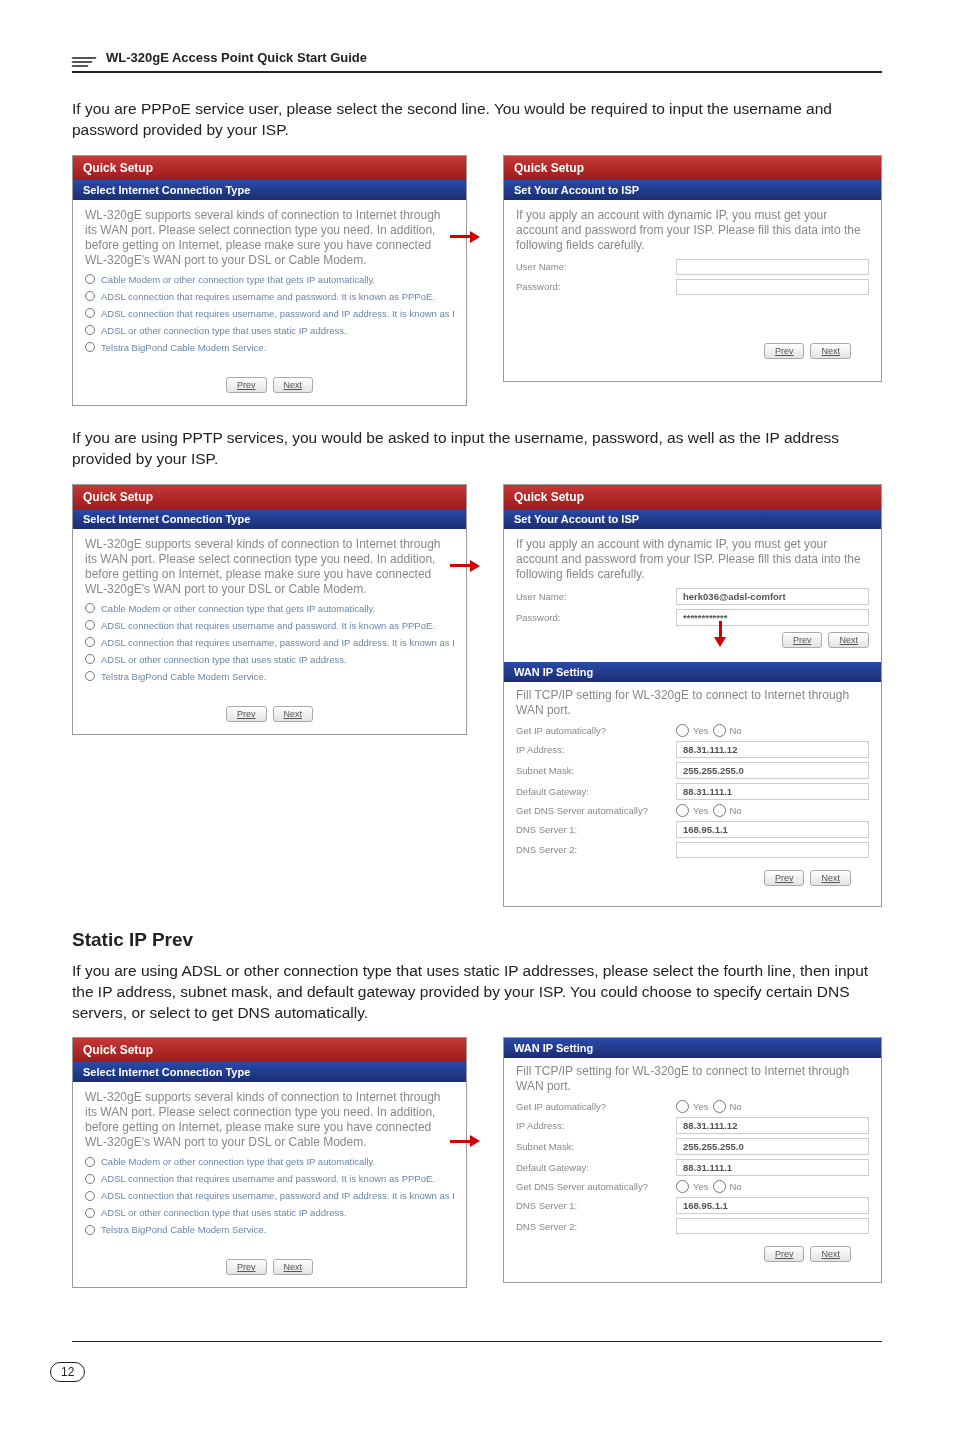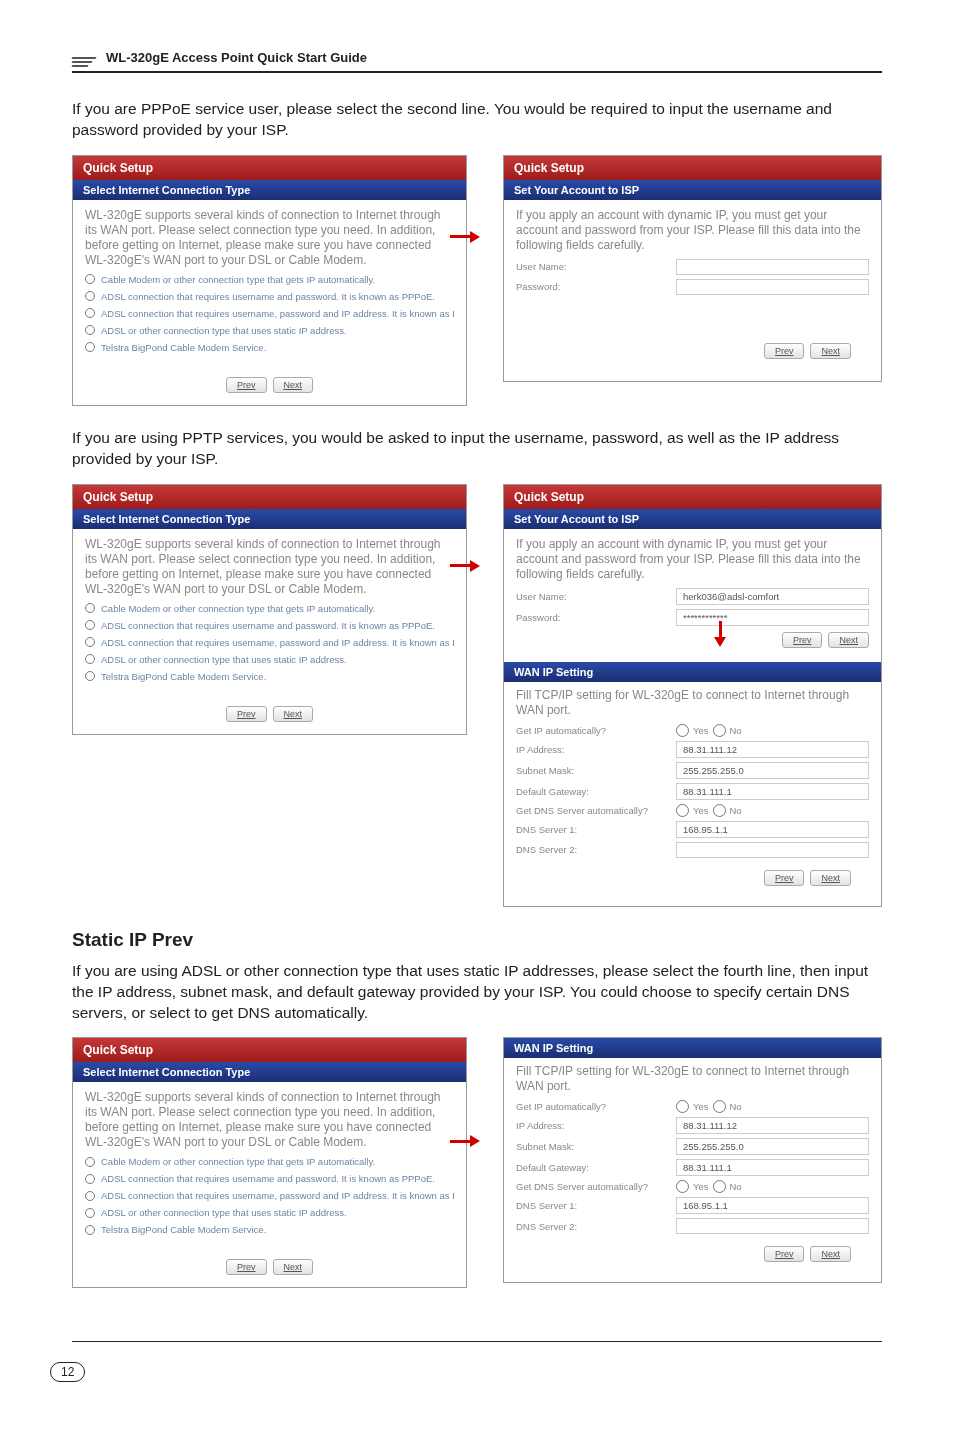--- a/index.html
+++ b/index.html
@@ -19,21 +19,21 @@
   .panel .sub { background: linear-gradient(#2a4aa8,#1a2e72); color: #fff; font-weight: bold; font-size: 11px; padding: 4px 10px; }
   .panel .inner { padding: 8px 12px 10px 12px; flex: 1; }
   .descr { font-size: 12px; color: #888; line-height: 1.25; margin-bottom: 6px; filter: blur(0.5px); }
   .opt { display: flex; align-items: center; gap: 6px; font-size: 9.5px; color: #6b85a8; margin: 6px 0; filter: blur(0.5px); white-space: nowrap; overflow: hidden; }
   .opt input[type=radio] { width: 10px; height: 10px; }
   .btnrow { display: flex; justify-content: center; gap: 6px; padding: 8px 0 12px 0; text-decoration: underline; }
   .btnrow.right { justify-content: flex-end; padding-right: 18px; }
   .btn { font-size: 9px; padding: 2px 10px; border: 1px solid #aaa; border-radius: 3px; background: linear-gradient(#fefefe,#e3e3e3); color: #555; }
   .fieldrow { display: flex; align-items: center; gap: 10px; font-size: 9.5px; color: #888; margin: 4px 0; }
   .fieldrow label { width: 150px; filter: blur(0.4px); white-space: nowrap; overflow: hidden; }
-  .fieldrow .val { flex:1; border:1px solid #ccc; padding:2px 6px; background:#fff; color:#555; min-height:16px; font-size:9.5px; }
+  .fieldrow .val { flex:1; border:1px solid #ccc; padding:2px 6px; background:#fff; color:#555; min-height:16px; font-size:9.5px;font-weight:bold; }
   .red-arrow { position:absolute; color:#d40000; font-weight:bold; font-size:20px; display:flex; align-items:center; }
   .red-arrow.right .line { width:20px; height:3px; background:#d40000; }
   .red-arrow.right .head { width:0;height:0;border-left:10px solid #d40000;border-top:6px solid transparent;border-bottom:6px solid transparent; }
   .red-arrow.down .line { width:3px; height:16px; background:#d40000; }
   .red-arrow.down .head { width:0;height:0;border-top:10px solid #d40000;border-left:6px solid transparent;border-right:6px solid transparent; }
   .red-arrow.down { flex-direction: column; }
   .page-num { position: absolute; left: 50px; bottom: 50px; border:1px solid #222; border-radius: 10px; padding: 2px 10px; font-size: 12px; }
   .footer-rule { position:absolute; left:72px; right:72px; bottom: 90px; border-top:1px solid #222; }
   .panelA { width: 395px; }
   .panelB { flex:1; }

